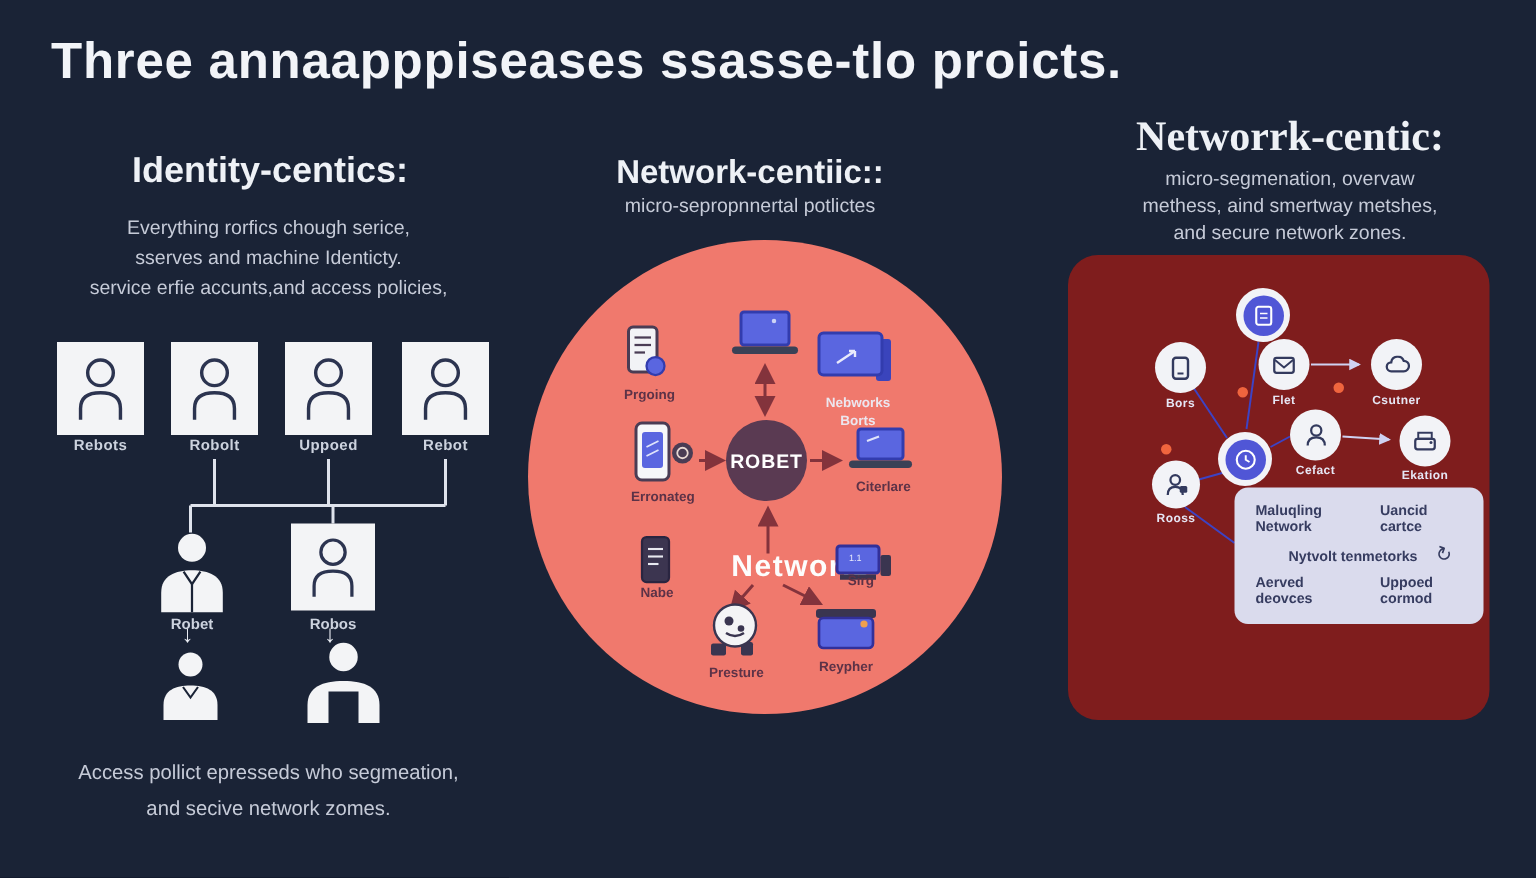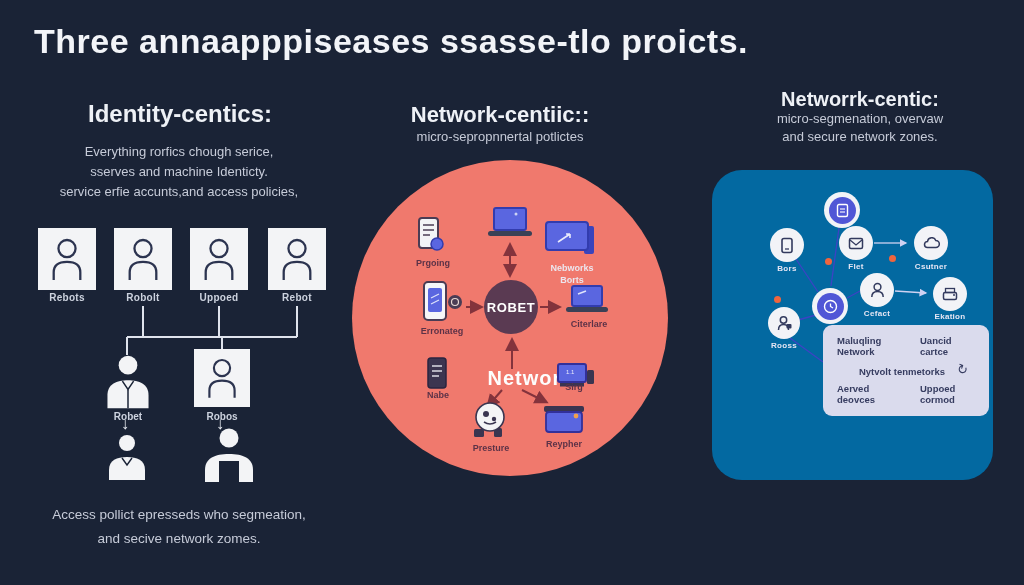--- a/index.html
+++ b/index.html
@@ -17,21 +17,21 @@
   .caption{font-size:13.5px;color:#c6cbd8;text-align:center;line-height:1.75;}
   
   .coral{left:352px;top:160px;width:316px;height:316px;border-radius:50%;background:#f0796d;}
   .robet{left:132px;top:120px;width:54px;height:54px;border-radius:50%;background:#5a3a52;
          display:flex;align-items:center;justify-content:center;color:#fff;font-weight:bold;
          font-size:13px;letter-spacing:.6px;}
   .c-label{font-size:9px;font-weight:bold;color:#5c3247;text-align:center;line-height:1.25;}
   .c-label-light{font-size:9px;font-weight:bold;color:#ece6ee;text-align:center;line-height:1.35;}
   .networls{font-size:20px;font-weight:bold;color:#fdfdfd;text-align:right;letter-spacing:1px;}
   
-  .purple{left:712px;top:170px;width:281px;height:310px;border-radius:30px;background:#0369a1;}
+  .purple{left:712px;top:170px;width:281px;height:310px;border-radius:20px;background:#7f1d1d;}
   .node-circle{position:absolute;background:#f2f3f7;border-radius:50%;display:flex;align-items:center;justify-content:center;}
   .node-inner{background:#5056d6;border-radius:50%;display:flex;align-items:center;justify-content:center;}
   .n-label{position:absolute;font-size:8px;font-weight:bold;color:#e6e6f4;text-align:center;letter-spacing:.3px;}
   .o-dot{position:absolute;width:7px;height:7px;border-radius:50%;background:#f0653e;}
   .light-panel{position:absolute;left:111px;top:155px;width:166px;height:91px;background:#dadbed;border-radius:9px;}
   .lp-text{position:absolute;font-size:9.5px;font-weight:bold;color:#363c60;line-height:1.2;}
   .lp-arrow{position:absolute;font-size:13px;color:#363c60;}
 </style>
 </head>
 <body>
@@ -217,23 +217,24 @@
     <div class="abs c-label" style="left:108px;top:283px;width:62px;">Presture</div>
 
     <svg class="abs" style="left:190px;top:243px;" width="44" height="32">
       <rect x="2" y="3" width="40" height="6" rx="2" fill="#3a3550"></rect>
       <rect x="4" y="9" width="36" height="20" rx="3" fill="#5a66e0" stroke="#32309a" stroke-width="1.8"></rect>
       <circle cx="34" cy="13" r="2.4" fill="#f0a04e"></circle>
     </svg>
     <div class="abs c-label" style="left:182px;top:279px;width:60px;">Reypher</div>
   </div>
 
-  <div class="abs col-heading" style="left:730px;top:88px;width:260px;font-size:20px;">Networrk-centic:</div>
+  <div class="abs col-heading" style="left:730px;top:76px;width:260px;font-size:28px;font-family:Liberation Serif, serif;">Networrk-centic:</div>
   <div class="abs col-sub" style="left:716px;top:110px;width:288px;font-size:13px;line-height:1.4;">
     <span style="display:block">micro-segmenation, overvaw</span>
+    <span style="display:block">methess, aind smertway metshes,</span>
     <span style="display:block">and secure network zones.</span>
   </div>
 
   <div class="abs purple">
 
     <svg class="abs" style="left:0;top:0;" width="281" height="310">
       <defs>
         <marker id="ah2" markerWidth="7" markerHeight="7" refX="5" refY="3" orient="auto">
           <path d="M0,0 L6,3 L0,6 Z" fill="#cfd2f2"></path>
         </marker>

